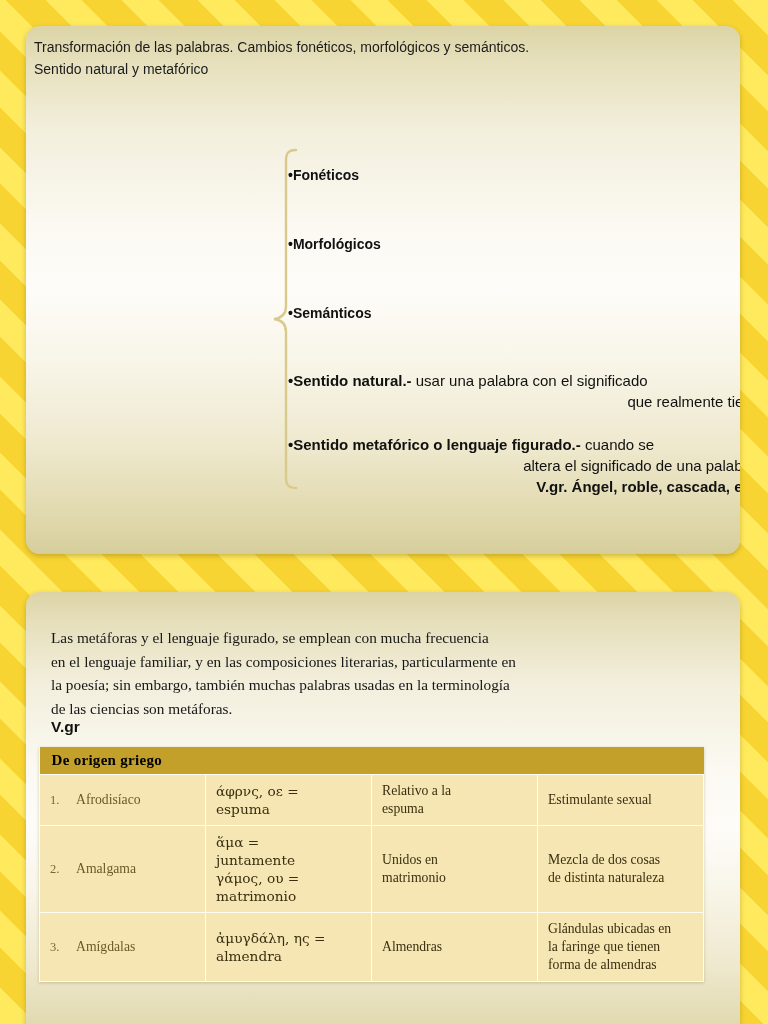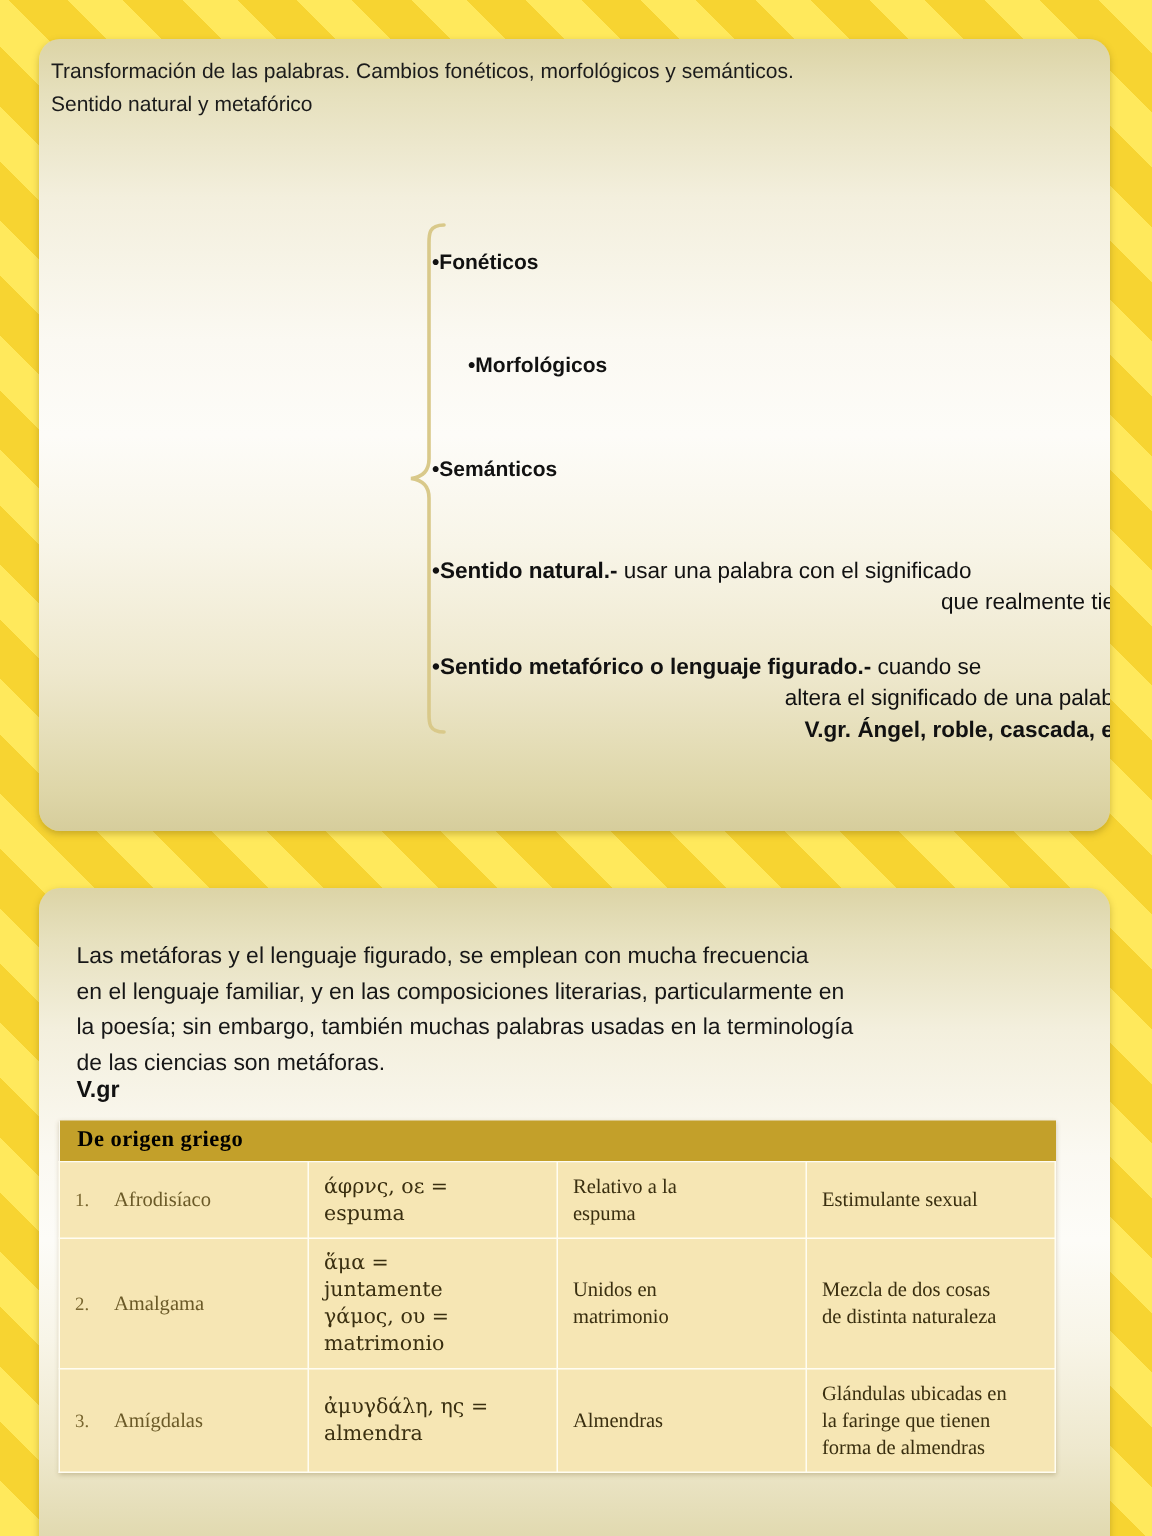--- a/index.html
+++ b/index.html
@@ -105,35 +105,36 @@
   .bullet .lead { font-weight: bold; }
   .bullet .rest { font-weight: normal; }
   .bullet .cont {
     display: block;
     text-align: right;
     font-weight: normal;
   }
   .bullet .cont.bold { font-weight: bold; }
 
   #b-foneticos    { position:absolute; top: 0px;   left: 0; }
-  #b-morfologicos { position:absolute; top: 69px;  left: 0; margin-left: 24px; }
+  #b-morfologicos { position:absolute; top: 69px;  left: 0; }
   #b-semanticos   { position:absolute; top: 138px; left: 0; }
   #b-natural      { position:absolute; top: 206px; left: 0; width: 472px; }
   #b-metaforico   { position:absolute; top: 270px; left: 0; width: 472px; }
 
   
   .para {
     position: absolute;
     left: 25px;
     top: 34px;
     width: 665px;
     font-size: 15.3px;
     line-height: 23.5px;
     color: #171717;
     white-space: pre-line;
+    font-family: Liberation Serif, serif;
   }
   .vgr {
     position: absolute;
     left: 25px;
     top: 126px;
     font-size: 15.5px;
     font-weight: bold;
     color: #111;
   }
 

